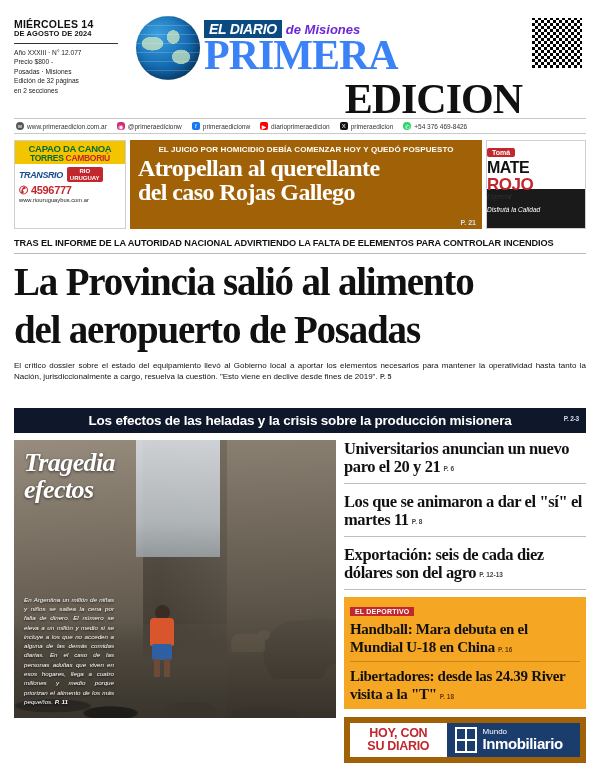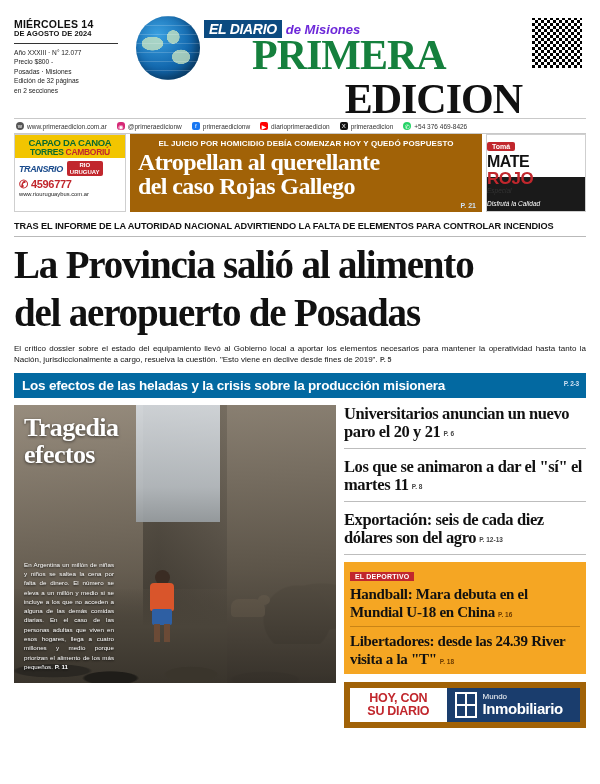--- a/index.html
+++ b/index.html
@@ -81,25 +81,24 @@
     font-weight: bold;
     font-style: italic;
     padding-left: 4px;
   }
   .primera {
     font-family: "Liberation Serif", serif;
     font-weight: bold;
     font-size: 42px;
     line-height: .92;
     letter-spacing: -1px;
-    color: #15803d;
+    color: #3b82f6;
     margin-top: -2px;
     text-align: right;
     padding-right: 2px;
-    margin-left: 48px;
   }
   .edicion {
     font-family: "Liberation Serif", serif;
     font-weight: bold;
     font-size: 42px;
     line-height: .92;
     letter-spacing: -1px;
     color: #111;
     text-align: right;
     padding-right: 2px;
@@ -137,22 +136,22 @@
   .sb-ic.fb { background: #1877f2; }
   .sb-ic.yt { background: #ff0000; border-radius: 2px; }
   .sb-ic.tw { background: #111; }
   .sb-ic.wa { background: #25d366; border-radius: 50%; }
   .sb-ic.web { background: #555; border-radius: 50%; }
 
   
   .topstrip {
     display: flex;
     gap: 4px;
-    margin-top: 0;
-    height: 78px;
+    margin-top: 6px;
+    height: 89px;
   }
   .ad-left {
     width: 112px;
     border: 1px solid #cfcfcf;
     position: relative;
     background: #fff;
     overflow: hidden;
   }
   .ad-left .band {
     background: #f2c500;
@@ -261,48 +260,50 @@
     line-height: 1.42;
     color: #111;
     text-align: justify;
     margin-top: 10px;
     padding-bottom: 6px;
   }
   .lead-body .pg { font-weight: bold; font-size: 7px; color: #444; }
 
   
   .blue-banner {
-    background: #0369a1;
+    background: #0f172a;
     color: #fff;
     font-weight: bold;
     font-size: 13.5px;
     padding: 5px 8px;
     position: relative;
     letter-spacing: -.2px;
-    margin-top: 2px;
+    margin-top: 20px;
+    text-align: center;
   }
   .blue-banner .pg {
     position: absolute; right: 7px; top: 7px; font-size: 6.5px; color: #cfe0f2;
   }
 
   
   .grid {
     display: flex;
     gap: 8px;
     margin-top: 7px;
   }
   .col-left { width: 322px; position: relative; }
   .col-right { flex: 1; }
 
   .photo {
     position: relative;
     width: 100%;
     height: 278px;
     overflow: hidden;
     background: #6b6257;
+    font-style: italic;
   }
   .photo-bg {
     position: absolute; inset: 0;
     background:
       linear-gradient(180deg, rgba(120,112,100,.55), rgba(40,36,30,.75)),
       linear-gradient(90deg,#8d8273 0%, #6f6658 22%, #514a3f 45%, #7a7062 70%, #5b5347 100%);
   }
   .photo-bg:before {
     content:"";
     position:absolute; left:0; top:0; width:40%; height:100%;

